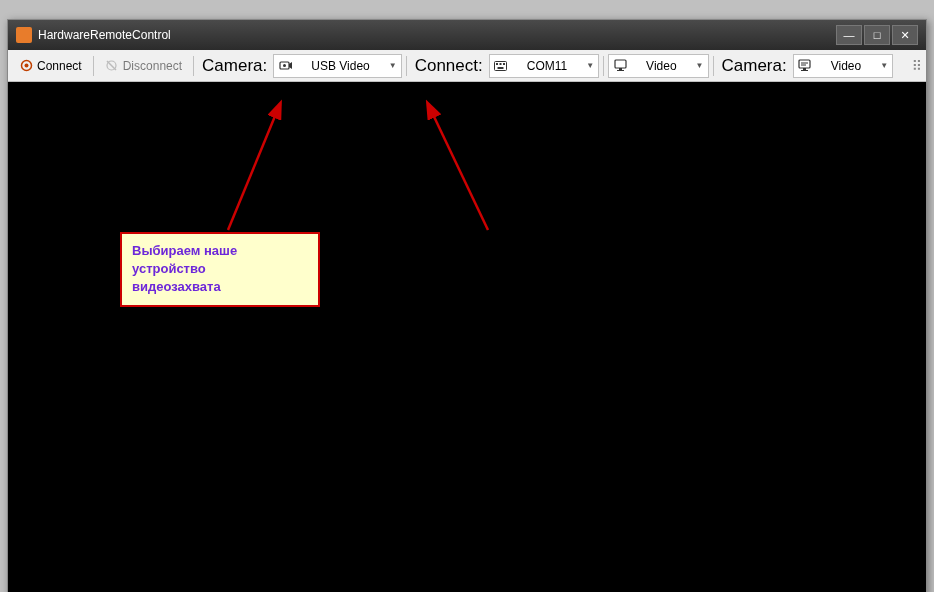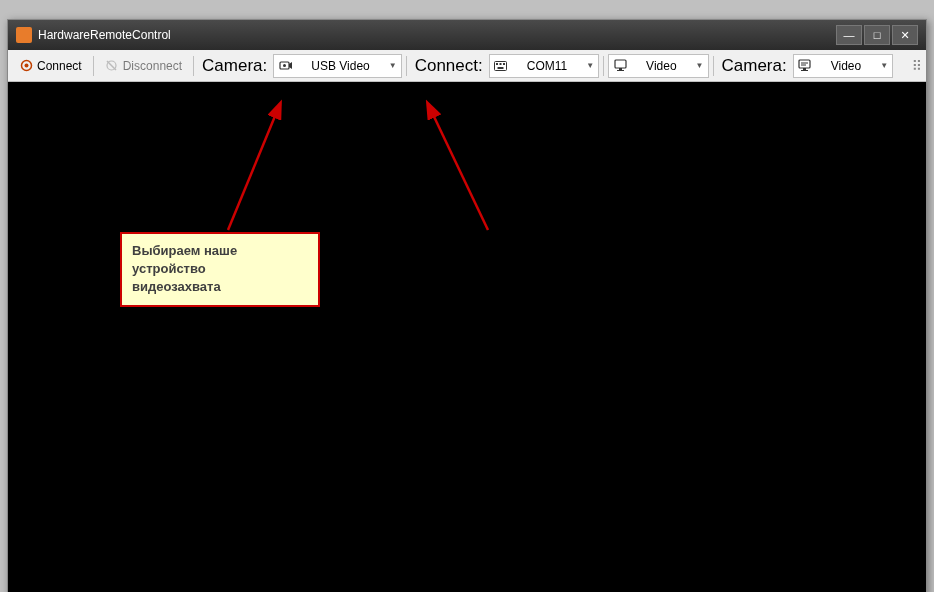--- a/index.html
+++ b/index.html
@@ -148,21 +148,21 @@
       overflow: hidden;
     }
 
     .annotation-box {
       position: absolute;
       background: #ffffcc;
       border: 2px solid #cc0000;
       padding: 8px 10px;
       font-size: 13px;
       font-weight: bold;
-      color: #404040;
+      color: #6d28d9;
       line-height: 1.4;
       max-width: 200px;
     }
 
     .annotation-box-1 {
       left: 112px;
       top: 150px;
     }
 
     .annotation-box-2 {

